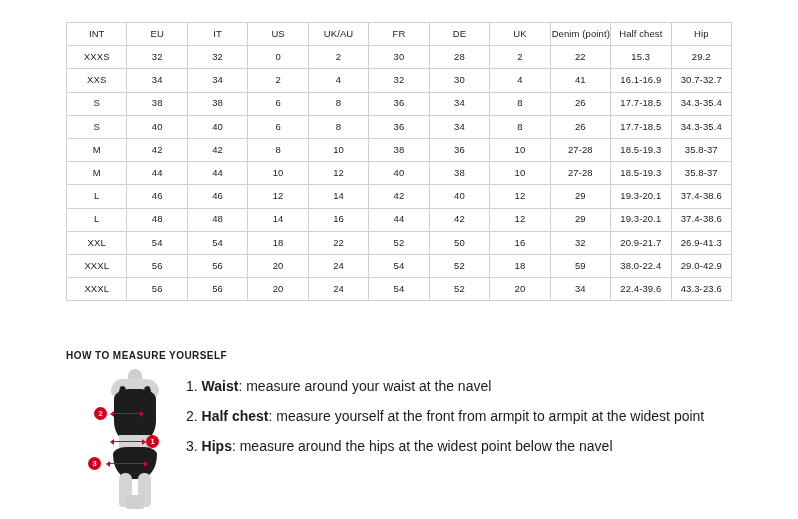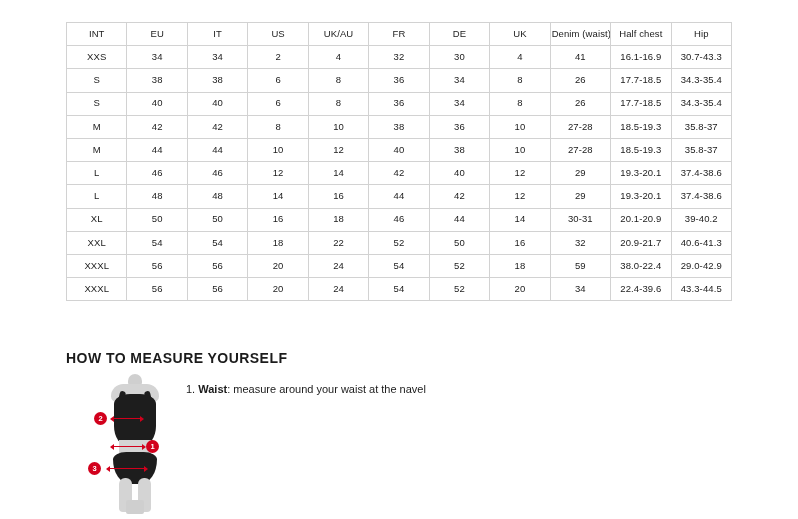--- a/index.html
+++ b/index.html
@@ -53,42 +53,42 @@
   }
 
   
   .measure-section {
     position: absolute;
     left: 66px;
     top: 350px;
     width: 700px;
   }
   .measure-title {
-    font-size: 14px;
+    font-size: 10px;
     font-weight: bold;
     letter-spacing: 0.45px;
     color: #1b1b1b;
     margin: 0 0 6px 0;
   }
   .measure-body {
     position: relative;
     display: flex;
     align-items: flex-start;
   }
   .figure-col {
     width: 118px;
     position: relative;
     height: 140px;
   }
   .notes-col {
     padding-top: 10px;
     margin-left: 2px;
   }
   .note {
-    font-size: 11px;
+    font-size: 14px;
     color: #1b1b1b;
     line-height: 1.3;
     margin-bottom: 12px;
     white-space: nowrap;
   }
   .note b { font-weight: bold; }
 
   
   .figure {
     position: absolute;
@@ -255,38 +255,51 @@
       <thead>
         <tr id="header-row">
             <td>INT</td>
             <td>EU</td>
             <td>IT</td>
             <td>US</td>
             <td>UK/AU</td>
             <td>FR</td>
             <td>DE</td>
             <td>UK</td>
-            <td>Denim (waist)</td>
+            <td>Denim (point)</td>
             <td>Half chest</td>
             <td>Hip</td>
           </tr>
       </thead>
       <tbody id="table-body">
+          <tr>
+            <td>XXXS</td>
+            <td>32</td>
+            <td>32</td>
+            <td>0</td>
+            <td>2</td>
+            <td>30</td>
+            <td>28</td>
+            <td>2</td>
+            <td>22</td>
+            <td>15.3</td>
+            <td>29.2</td>
+          </tr>
           <tr>
             <td>XXS</td>
             <td>34</td>
             <td>34</td>
             <td>2</td>
             <td>4</td>
             <td>32</td>
             <td>30</td>
             <td>4</td>
             <td>41</td>
             <td>16.1-16.9</td>
-            <td>30.7-43.3</td>
+            <td>30.7-32.7</td>
           </tr>
           <tr>
             <td>S</td>
             <td>38</td>
             <td>38</td>
             <td>6</td>
             <td>8</td>
             <td>36</td>
             <td>34</td>
             <td>8</td>
@@ -353,44 +366,31 @@
             <td>14</td>
             <td>16</td>
             <td>44</td>
             <td>42</td>
             <td>12</td>
             <td>29</td>
             <td>19.3-20.1</td>
             <td>37.4-38.6</td>
           </tr>
           <tr>
-            <td>XL</td>
-            <td>50</td>
-            <td>50</td>
-            <td>16</td>
-            <td>18</td>
-            <td>46</td>
-            <td>44</td>
-            <td>14</td>
-            <td>30-31</td>
-            <td>20.1-20.9</td>
-            <td>39-40.2</td>
-          </tr>
-          <tr>
             <td>XXL</td>
             <td>54</td>
             <td>54</td>
             <td>18</td>
             <td>22</td>
             <td>52</td>
             <td>50</td>
             <td>16</td>
             <td>32</td>
             <td>20.9-21.7</td>
-            <td>40.6-41.3</td>
+            <td>26.9-41.3</td>
           </tr>
           <tr>
             <td>XXXL</td>
             <td>56</td>
             <td>56</td>
             <td>20</td>
             <td>24</td>
             <td>54</td>
             <td>52</td>
             <td>18</td>
@@ -402,21 +402,21 @@
             <td>XXXL</td>
             <td>56</td>
             <td>56</td>
             <td>20</td>
             <td>24</td>
             <td>54</td>
             <td>52</td>
             <td>20</td>
             <td>34</td>
             <td>22.4-39.6</td>
-            <td>43.3-44.5</td>
+            <td>43.3-23.6</td>
           </tr>
         </tbody>
     </table>
   </div>
 
   <div class="measure-section">
     <div class="measure-title">HOW TO MEASURE YOURSELF</div>
     <div class="measure-body">
 
       <div class="figure-col">
@@ -437,17 +437,19 @@
         <div class="arrow-line arrow-waist"></div>
         <div class="arrow-line arrow-hip"></div>
 
         <div class="marker marker-1">1</div>
         <div class="marker marker-2">2</div>
         <div class="marker marker-3">3</div>
       </div>
 
       <div class="notes-col" id="notes-col">
           <div class="note"><span>1.</span> <b>Waist</b><span>: measure around your waist at the navel</span></div>
+          <div class="note"><span>2.</span> <b>Half chest</b><span>: measure yourself at the front from armpit to armpit at the widest point</span></div>
+          <div class="note"><span>3.</span> <b>Hips</b><span>: measure around the hips at the widest point below the navel</span></div>
         </div>
     </div>
   </div>
 
 </div>
 
 </body></html>

